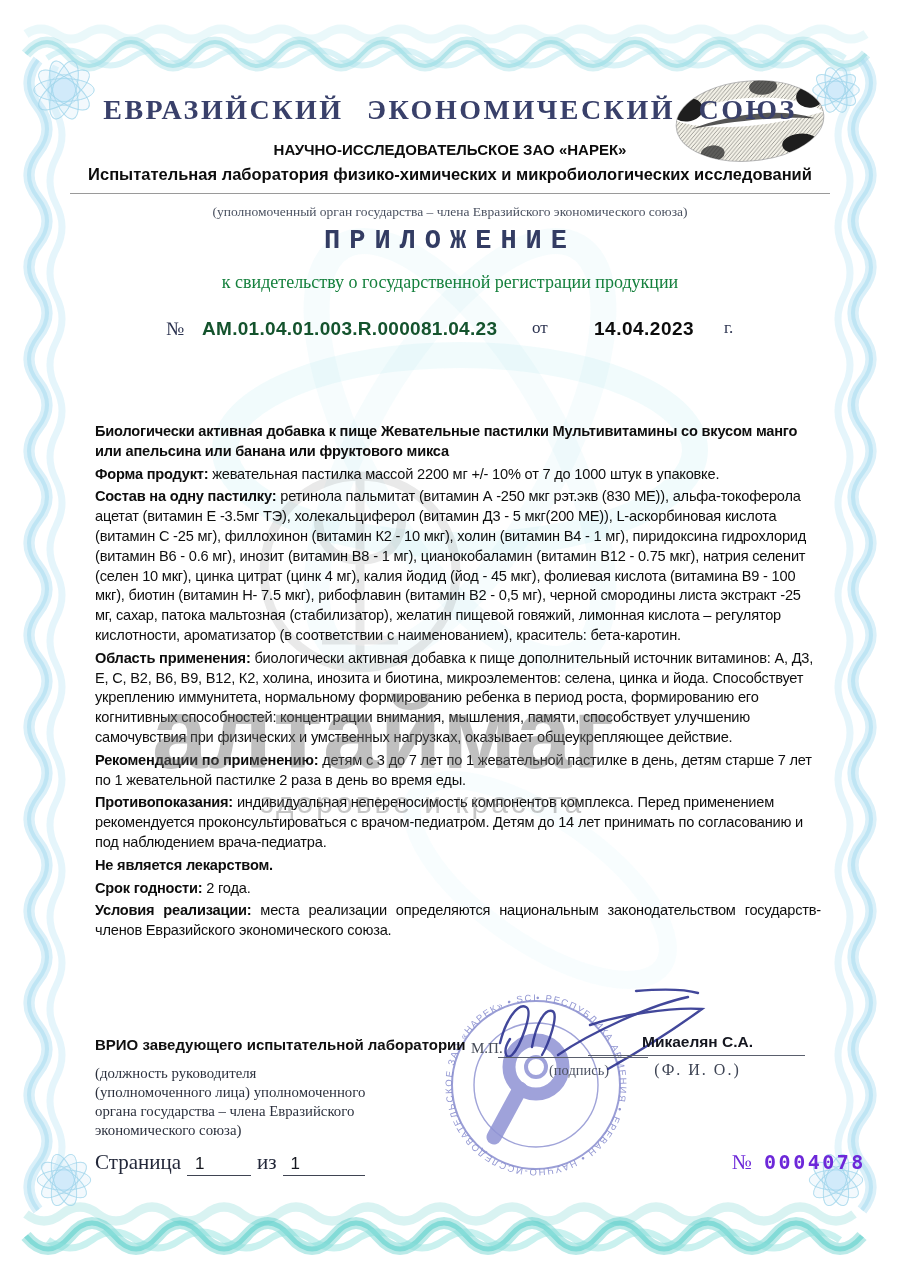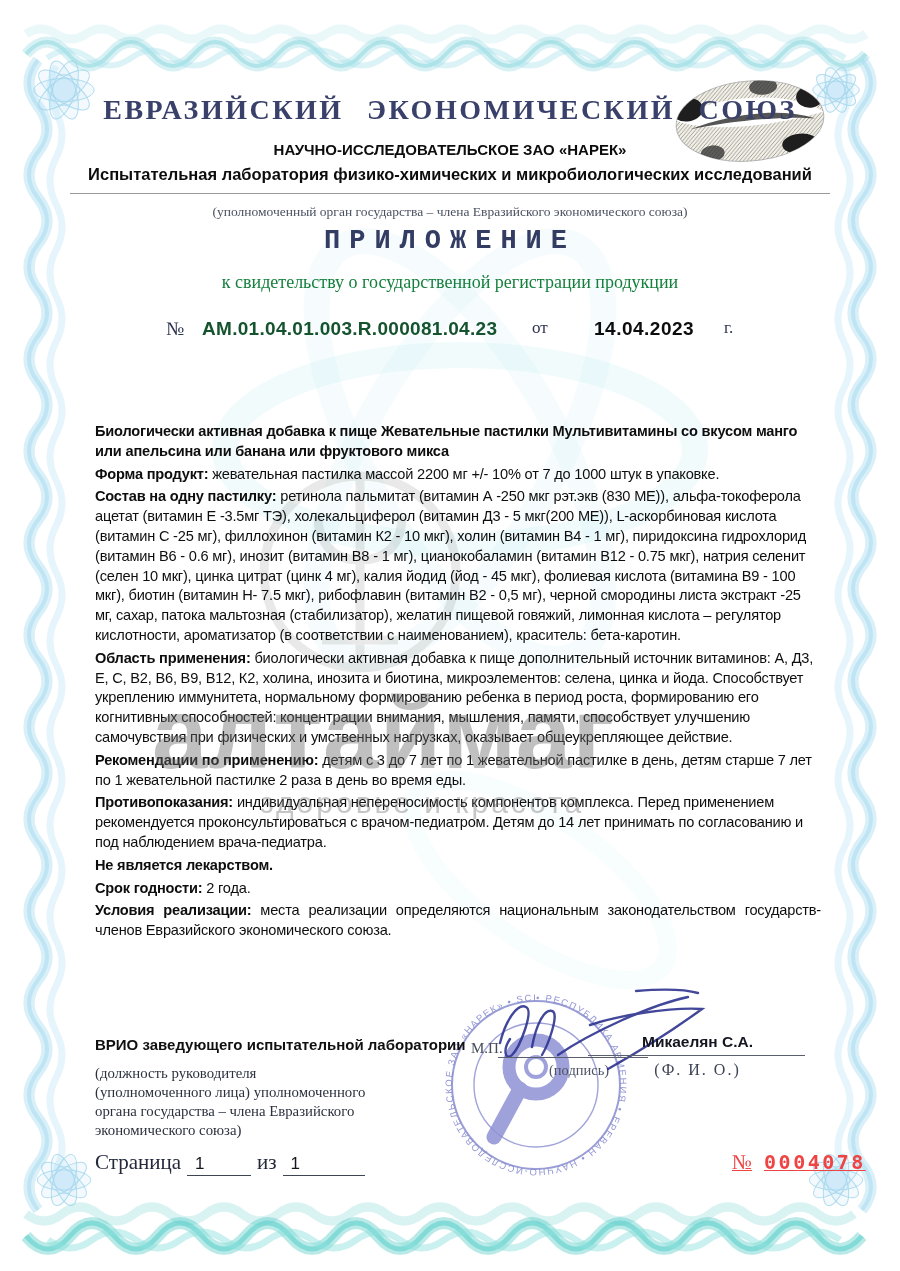--- a/index.html
+++ b/index.html
@@ -50,21 +50,21 @@
              font-family:"Liberation Serif",serif;font-size:16px;letter-spacing:2px;color:#3e4454;}
   .sig-desc{position:absolute;left:95px;top:1064px;z-index:4;white-space:pre-line;
             font-family:"Liberation Serif",serif;font-size:14.8px;line-height:19px;color:#2c313e;}
   .stamp{position:absolute;left:430px;top:985px;z-index:3;opacity:.9;}
   .autograph{position:absolute;left:440px;top:985px;z-index:5;}
 
   .pg{position:absolute;left:95px;top:1150px;z-index:4;font-family:"Liberation Serif",serif;font-size:21px;color:#23283a;}
   .pg .u{display:inline-block;min-width:52px;border-bottom:1.5px solid #3f4452;text-align:left;
          padding:0 4px 1px 8px;margin:0 6px;font-family:"Liberation Sans",sans-serif;font-size:17px;color:#15171f;}
   .pg .u.wide{min-width:70px;}
-  .serial{position:absolute;left:732px;top:1150px;z-index:4;color:#ef4444;text-decoration:underline;}
+  .serial{position:absolute;left:732px;top:1150px;z-index:4;color:#6d28d9;}
   .serial .ser-label{font-family:"Liberation Serif",serif;font-size:21px;margin-right:12px;}
   .serial .ser-num{font-family:"DejaVu Sans Mono",monospace;font-size:20px;font-weight:600;letter-spacing:2.5px;}
 </style>
 </head>
 <body>
 
 <div class="page">
 
   <svg id="deco" width="900" height="1271">
 

